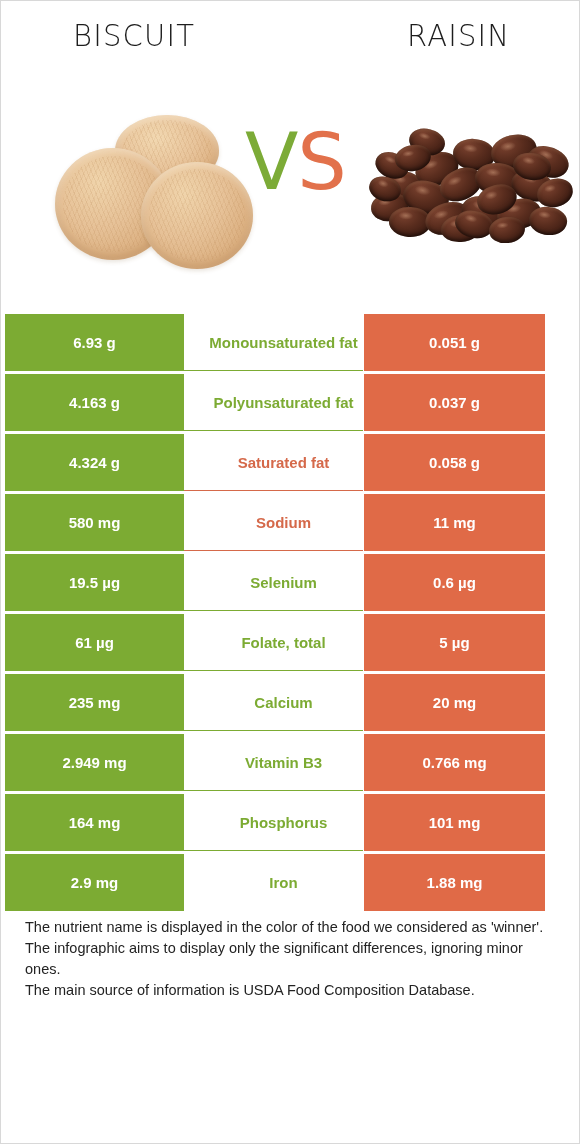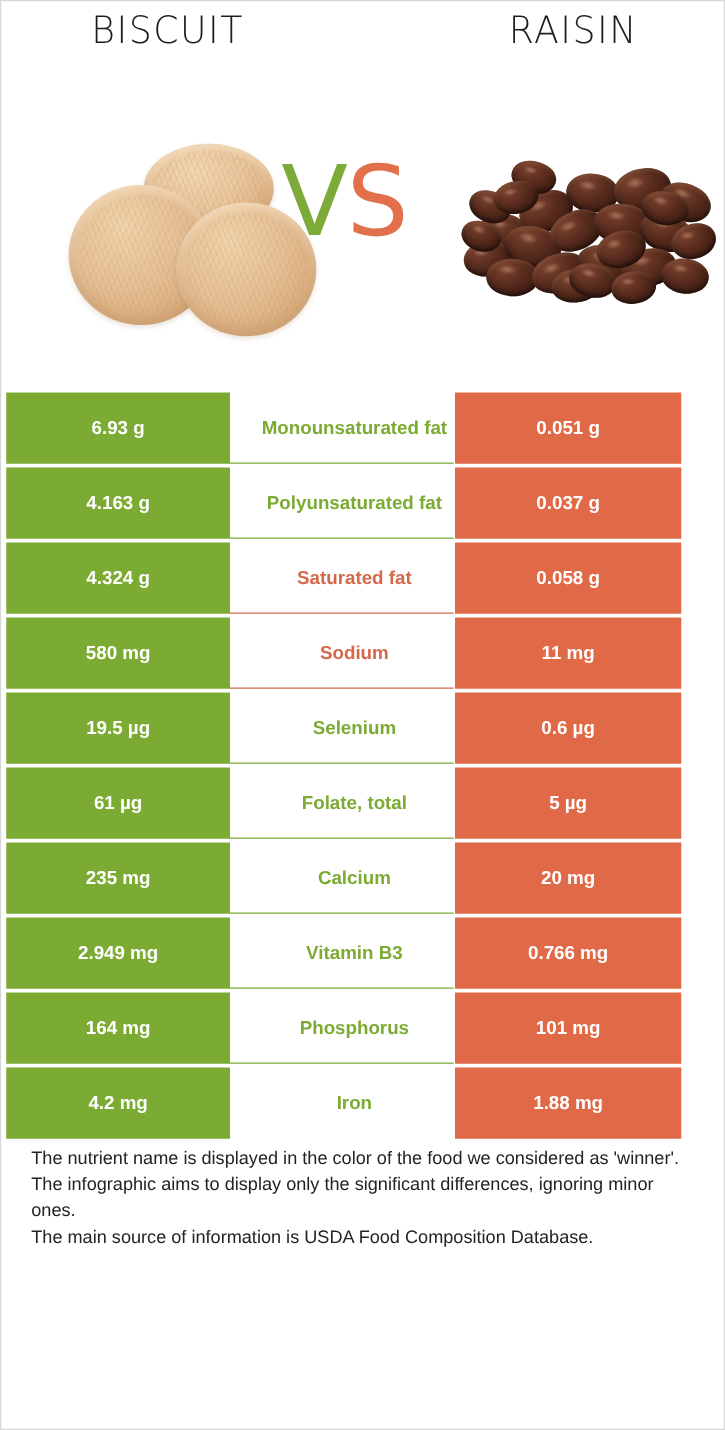--- a/index.html
+++ b/index.html
@@ -14,21 +14,21 @@
   #page{
     position:relative;
     width:580px;height:1144px;
     background:#fff;
     box-sizing:border-box;
     border:1px solid #d8d8d8;
   }
 
   
   .titles{
-    position:absolute;top:6px;left:0;width:580px;height:46px;
+    position:absolute;top:18px;left:0;width:580px;height:46px;
   }
   .food-title{
     position:absolute;top:0;
     font-family:"DejaVu Sans","Liberation Sans",sans-serif;
     font-weight:300;
     font-size:29px;
     letter-spacing:1.2px;
     color:#1d1d1d;
     white-space:nowrap;
     transform:scaleY(1.04);
@@ -69,21 +69,21 @@
   }
   .biscuit-left{
     left:2px;top:33px;width:116px;height:112px;
   }
   .biscuit-right{
     left:88px;top:47px;width:112px;height:107px;
   }
 
   
   .vs{
-    position:absolute;left:224px;top:22px;
+    position:absolute;left:244px;top:22px;
     font-family:"DejaVu Sans","Liberation Sans",sans-serif;
     font-weight:400;
     font-size:78px;
     line-height:78px;
     letter-spacing:-1px;
     white-space:nowrap;
   }
   .vs .v{color:#7cab37;}
   .vs .s{color:#e2714b;}
 
@@ -248,21 +248,21 @@
         <div class="cell cell-left">2.949 mg</div>
         <div class="cell cell-mid">Vitamin B3</div>
         <div class="cell cell-right">0.766 mg</div>
       </div>
       <div class="row win-green">
         <div class="cell cell-left">164 mg</div>
         <div class="cell cell-mid">Phosphorus</div>
         <div class="cell cell-right">101 mg</div>
       </div>
       <div class="row win-green">
-        <div class="cell cell-left">4.2 mg</div>
+        <div class="cell cell-left">2.9 mg</div>
         <div class="cell cell-mid">Iron</div>
         <div class="cell cell-right">1.88 mg</div>
       </div>
     </div>
 
   <div class="footer">
     <div>The nutrient name is displayed in the color of the food we considered as 'winner'.</div>
     <div>The infographic aims to display only the significant differences, ignoring minor ones.</div>
     <div>The main source of information is USDA Food Composition Database.</div>
   </div>

